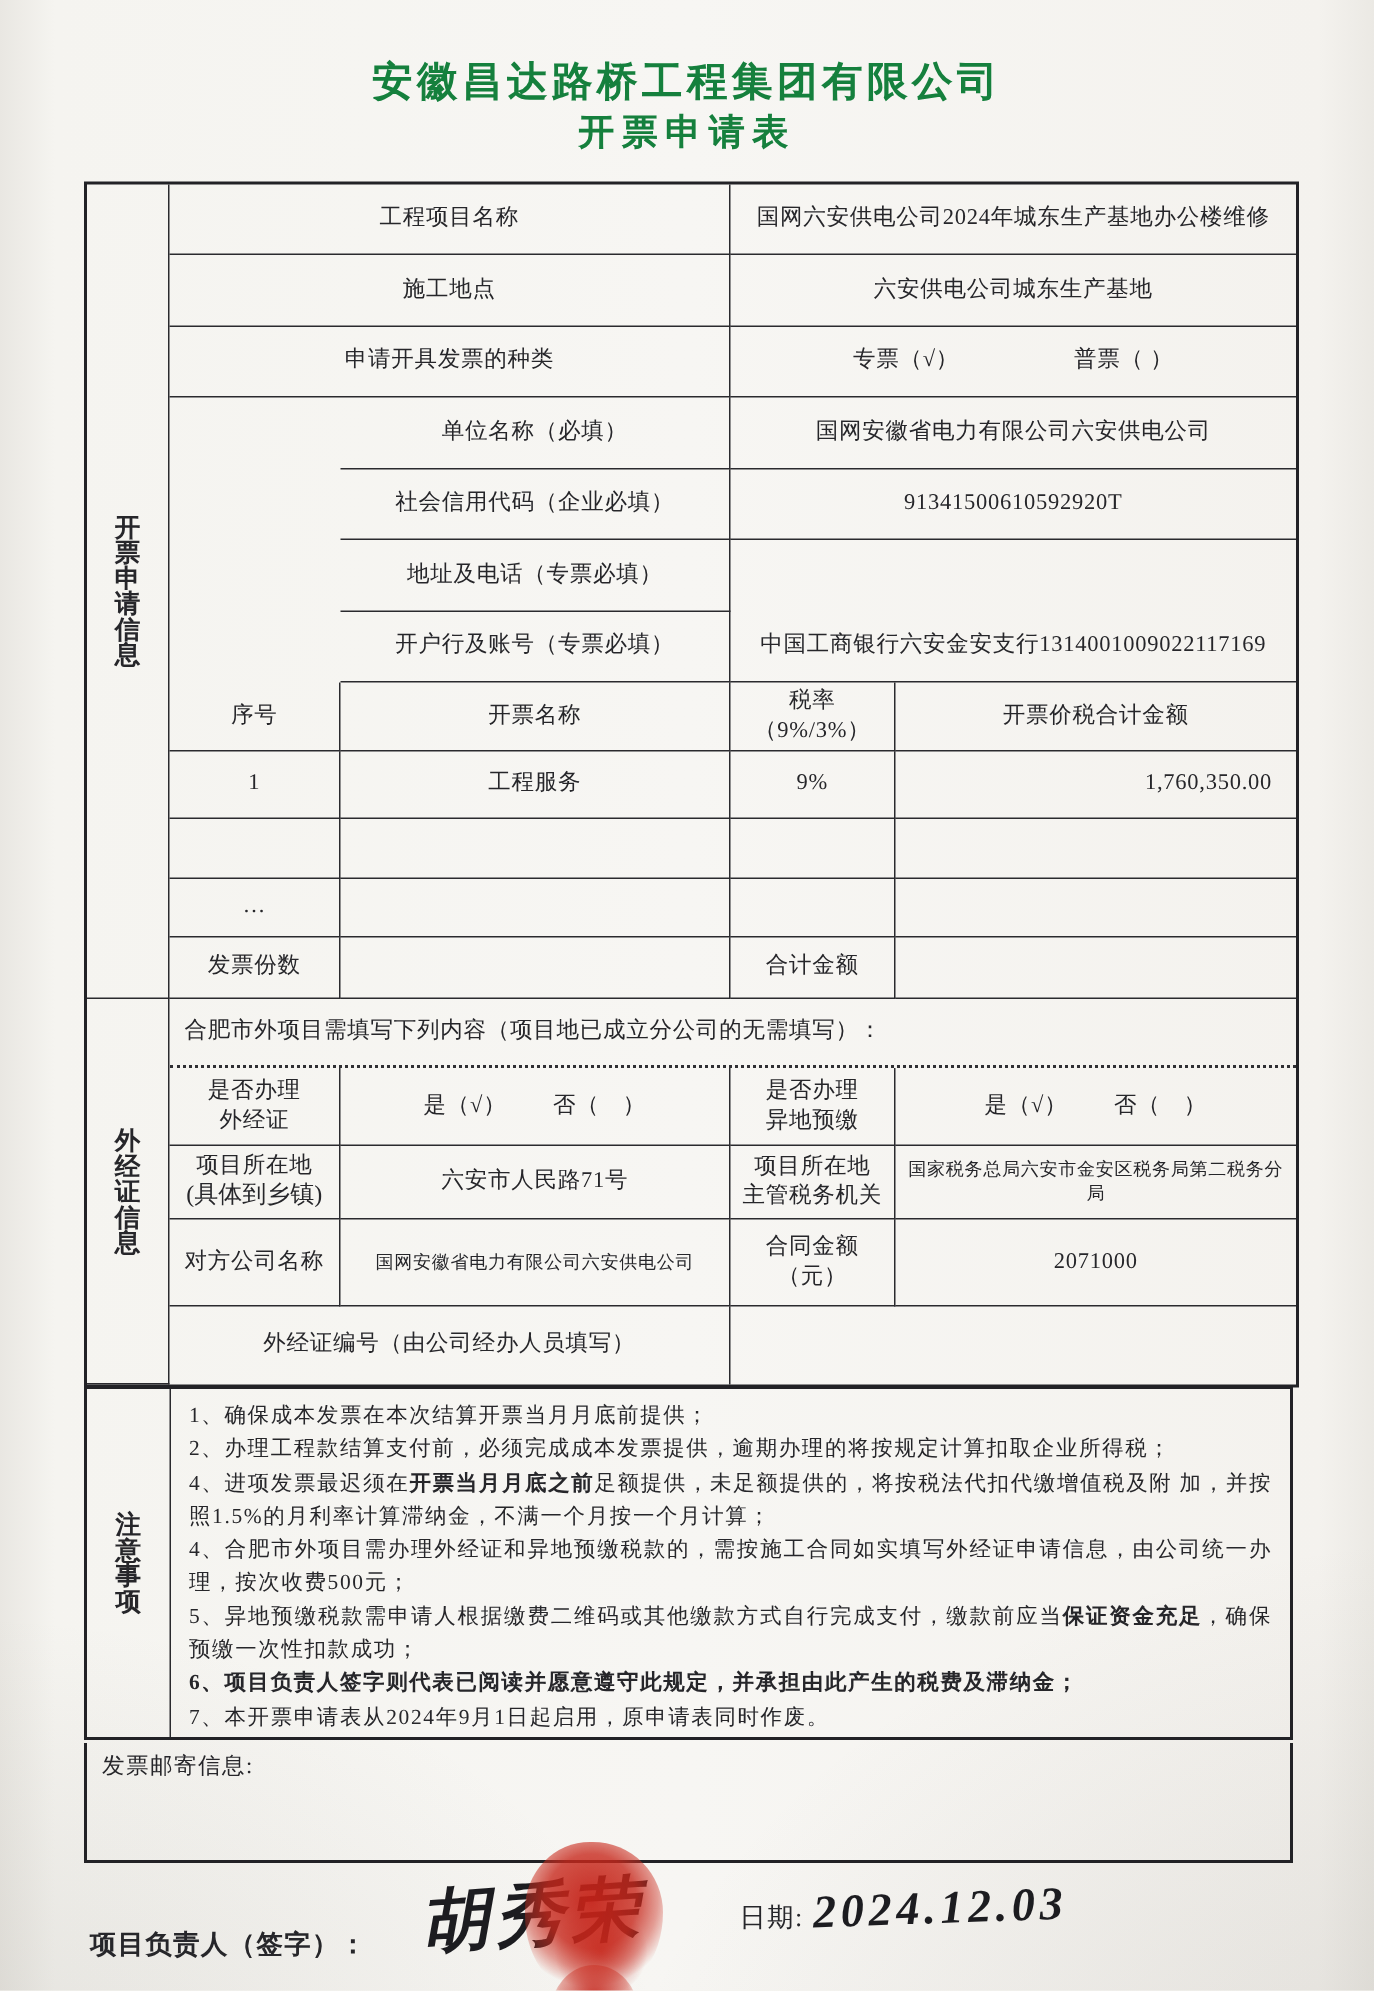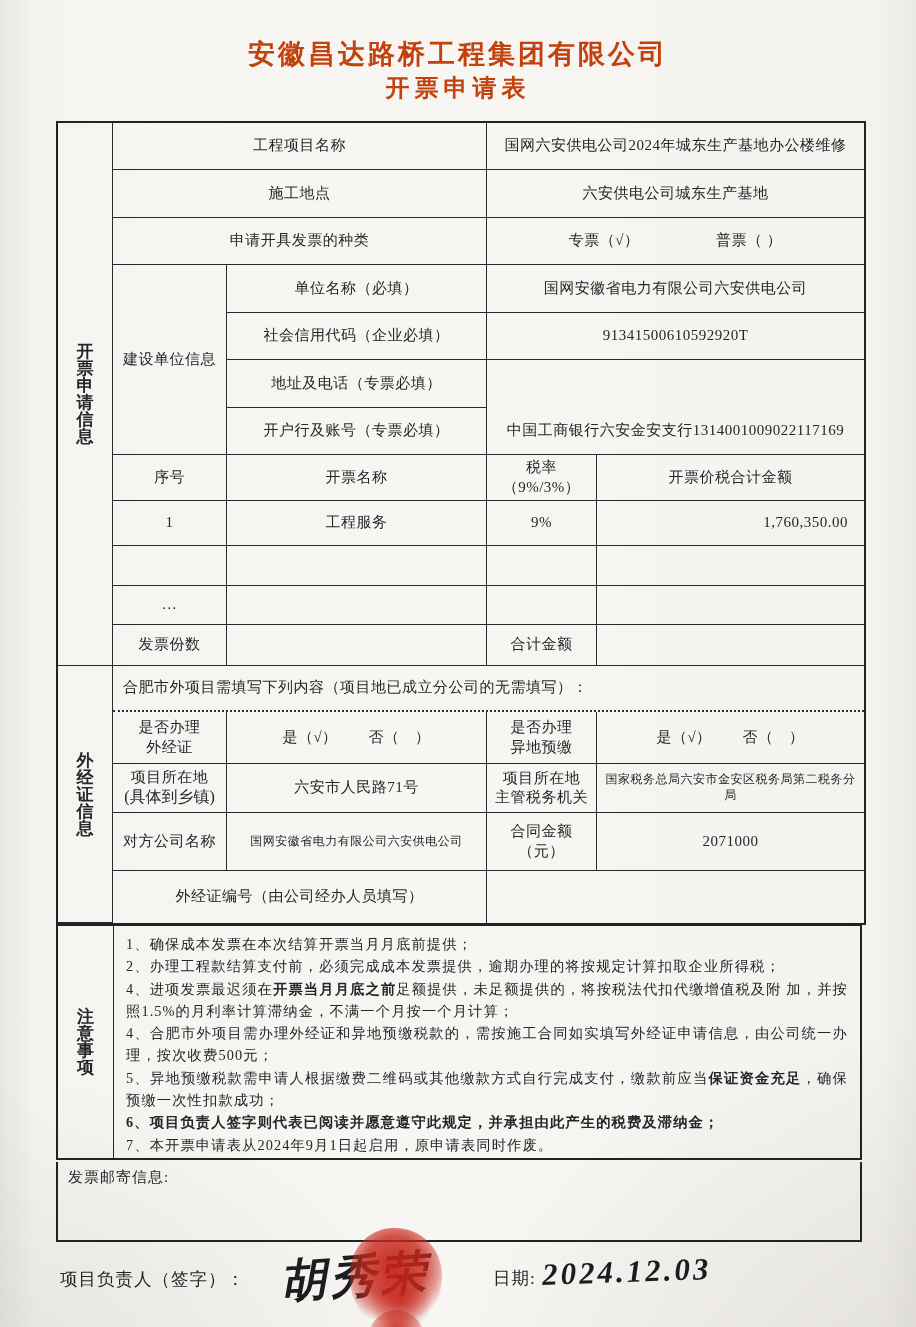--- a/index.html
+++ b/index.html
@@ -7,21 +7,21 @@
     width:916px;height:1327px;position:relative;overflow:hidden;
     font-family:"Liberation Serif","DejaVu Serif",serif;
     color:#26262a;
     background:
       radial-gradient(120% 60% at 110% 110%, rgba(120,115,105,.18), transparent 55%),
       radial-gradient(90% 40% at -5% 105%, rgba(120,115,105,.14), transparent 60%),
       linear-gradient(90deg, #e9e7e2 0%, #f5f4f0 4%, #f7f6f3 50%, #f4f2ee 96%, #ebe9e4 100%),
       #f5f4f0;
   }
   .titles{position:absolute;left:0;top:36px;width:916px;text-align:center;
-    font-family:"Liberation Sans","DejaVu Sans",sans-serif;color:#c2410c;}
+    font-family:"Liberation Sans","DejaVu Sans",sans-serif;color:#15803d;}
   .t1{font-size:27px;font-weight:700;letter-spacing:3px;}
   .t2{font-size:24px;font-weight:700;letter-spacing:5px;margin-top:0;}
 
   
   .form{
     position:absolute;left:56px;top:121px;width:806px;
     display:grid;box-sizing:content-box;
     grid-template-columns:55px 114px 260px 110px 267px;
     grid-template-rows:47px 48px 47px 48px 47px 48px 47px 46px 45px 40px 39px 41px 46px 52px 49px 58px 52px;
     border:2.2px solid #222226;
@@ -57,21 +57,21 @@
 
   
   .mailbox{
     position:absolute;left:56px;top:1162px;width:806px;height:80px;
     border:2.5px solid #222226;border-top:none;box-sizing:border-box;padding:6px 10px;
     font-size:15px;letter-spacing:1px;
   }
 
   
   .footer{position:absolute;left:56px;top:1258px;width:806px;height:60px;font-size:17.5px;letter-spacing:1px;}
-  .signer-label{position:absolute;left:4px;top:9px;}
+  .signer-label{position:absolute;left:4px;top:26px;font-weight:bold;}
   .signature{
     position:absolute;left:224px;top:-14px;width:210px;
     font-family:"DejaVu Serif","Liberation Serif",serif;
     font-style:italic;font-weight:700;font-size:46px;letter-spacing:4px;
     color:#1c1c20;transform:rotate(-4deg);white-space:nowrap;
   }
   .date-label{position:absolute;left:437px;top:8px;}
   .date-value{
     position:absolute;left:486px;top:-4px;
     font-style:italic;font-weight:700;font-size:31px;letter-spacing:3px;
@@ -123,21 +123,20 @@
 
   <div class="cell" style="grid-area:2/2/3/4">施工地点</div>
   <div class="cell nr" style="grid-area:2/4/3/6">六安供电公司城东生产基地</div>
 
   <div class="cell" style="grid-area:3/2/4/4">申请开具发票的种类</div>
   <div class="cell nr kind" style="grid-area:3/4/4/6">
     <span>专票（√）</span>
     <span>普票（  ）</span>
   </div>
 
-  <div class="cell" style="grid-area:4/2/8/3">建设单位信息</div>
   <div class="cell" style="grid-area:4/3/5/4">单位名称（必填）</div>
   <div class="cell nr" style="grid-area:4/4/5/6">国网安徽省电力有限公司六安供电公司</div>
   <div class="cell" style="grid-area:5/3/6/4">社会信用代码（企业必填）</div>
   <div class="cell nr" style="grid-area:5/4/6/6">91341500610592920T</div>
   <div class="cell" style="grid-area:6/3/7/4">地址及电话（专票必填）</div>
   <div class="cell" style="grid-area:7/3/8/4">开户行及账号（专票必填）</div>
   <div class="cell nr" style="grid-area:7/4/8/6">中国工商银行六安金安支行1314001009022117169</div>
 
   <div class="cell" style="grid-area:8/2/9/3">序号</div>
   <div class="cell" style="grid-area:8/3/9/4">开票名称</div>

